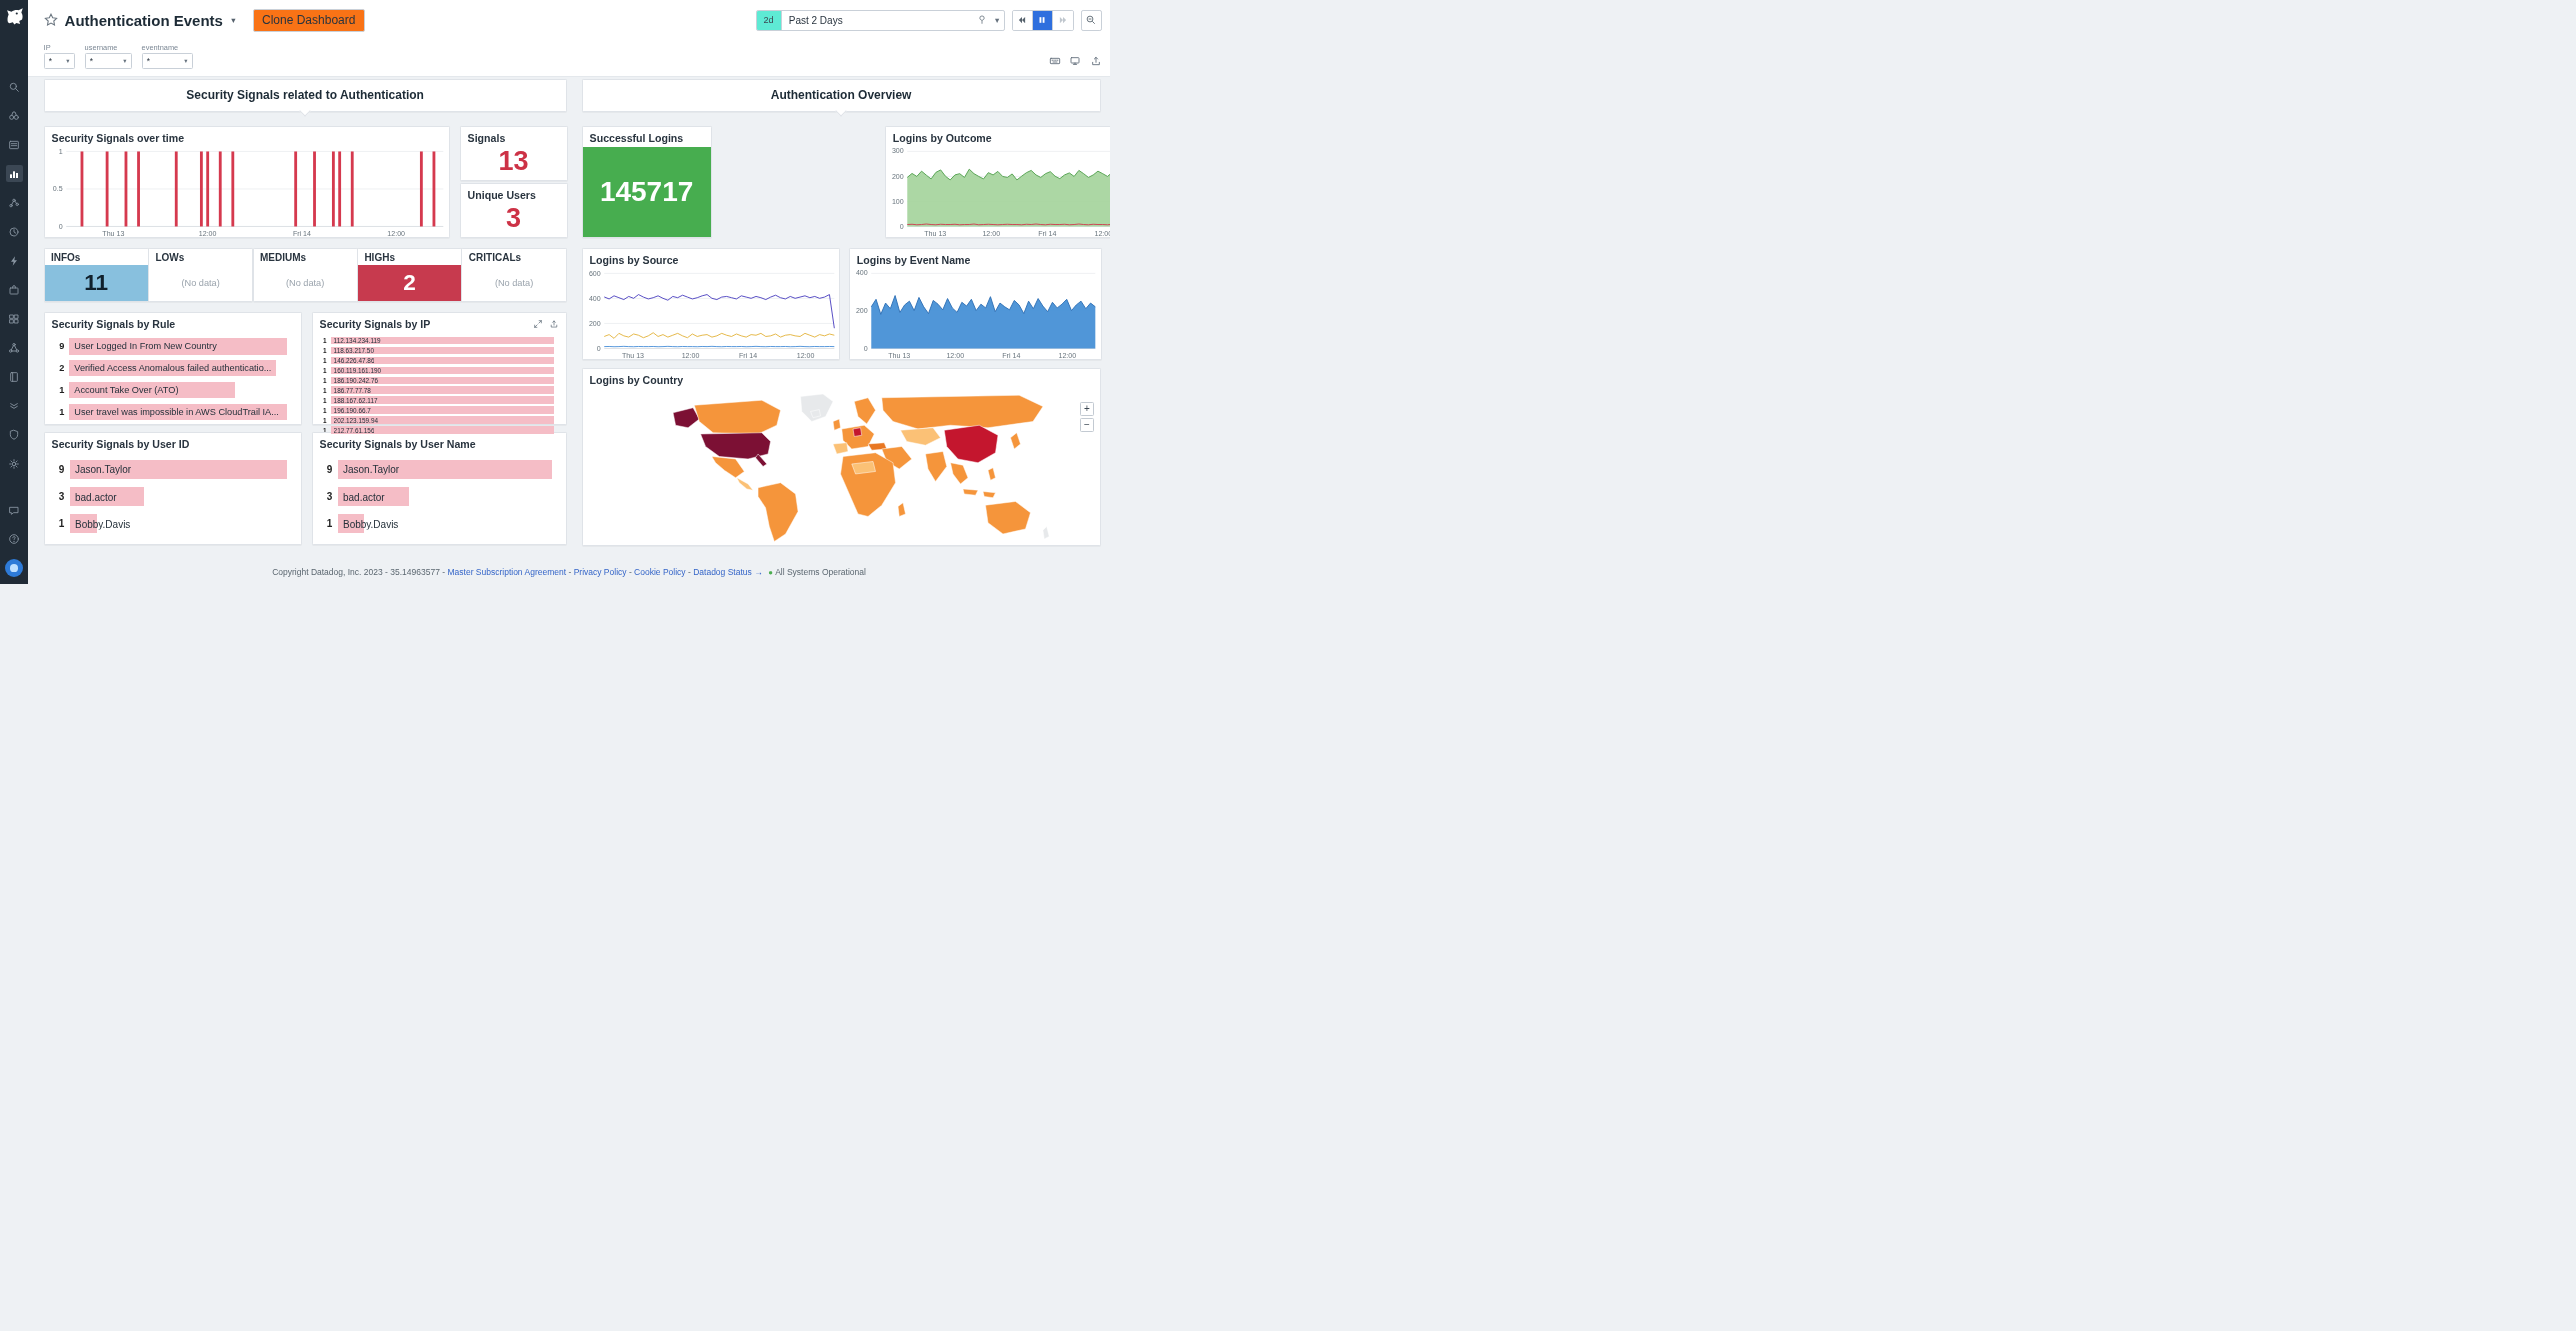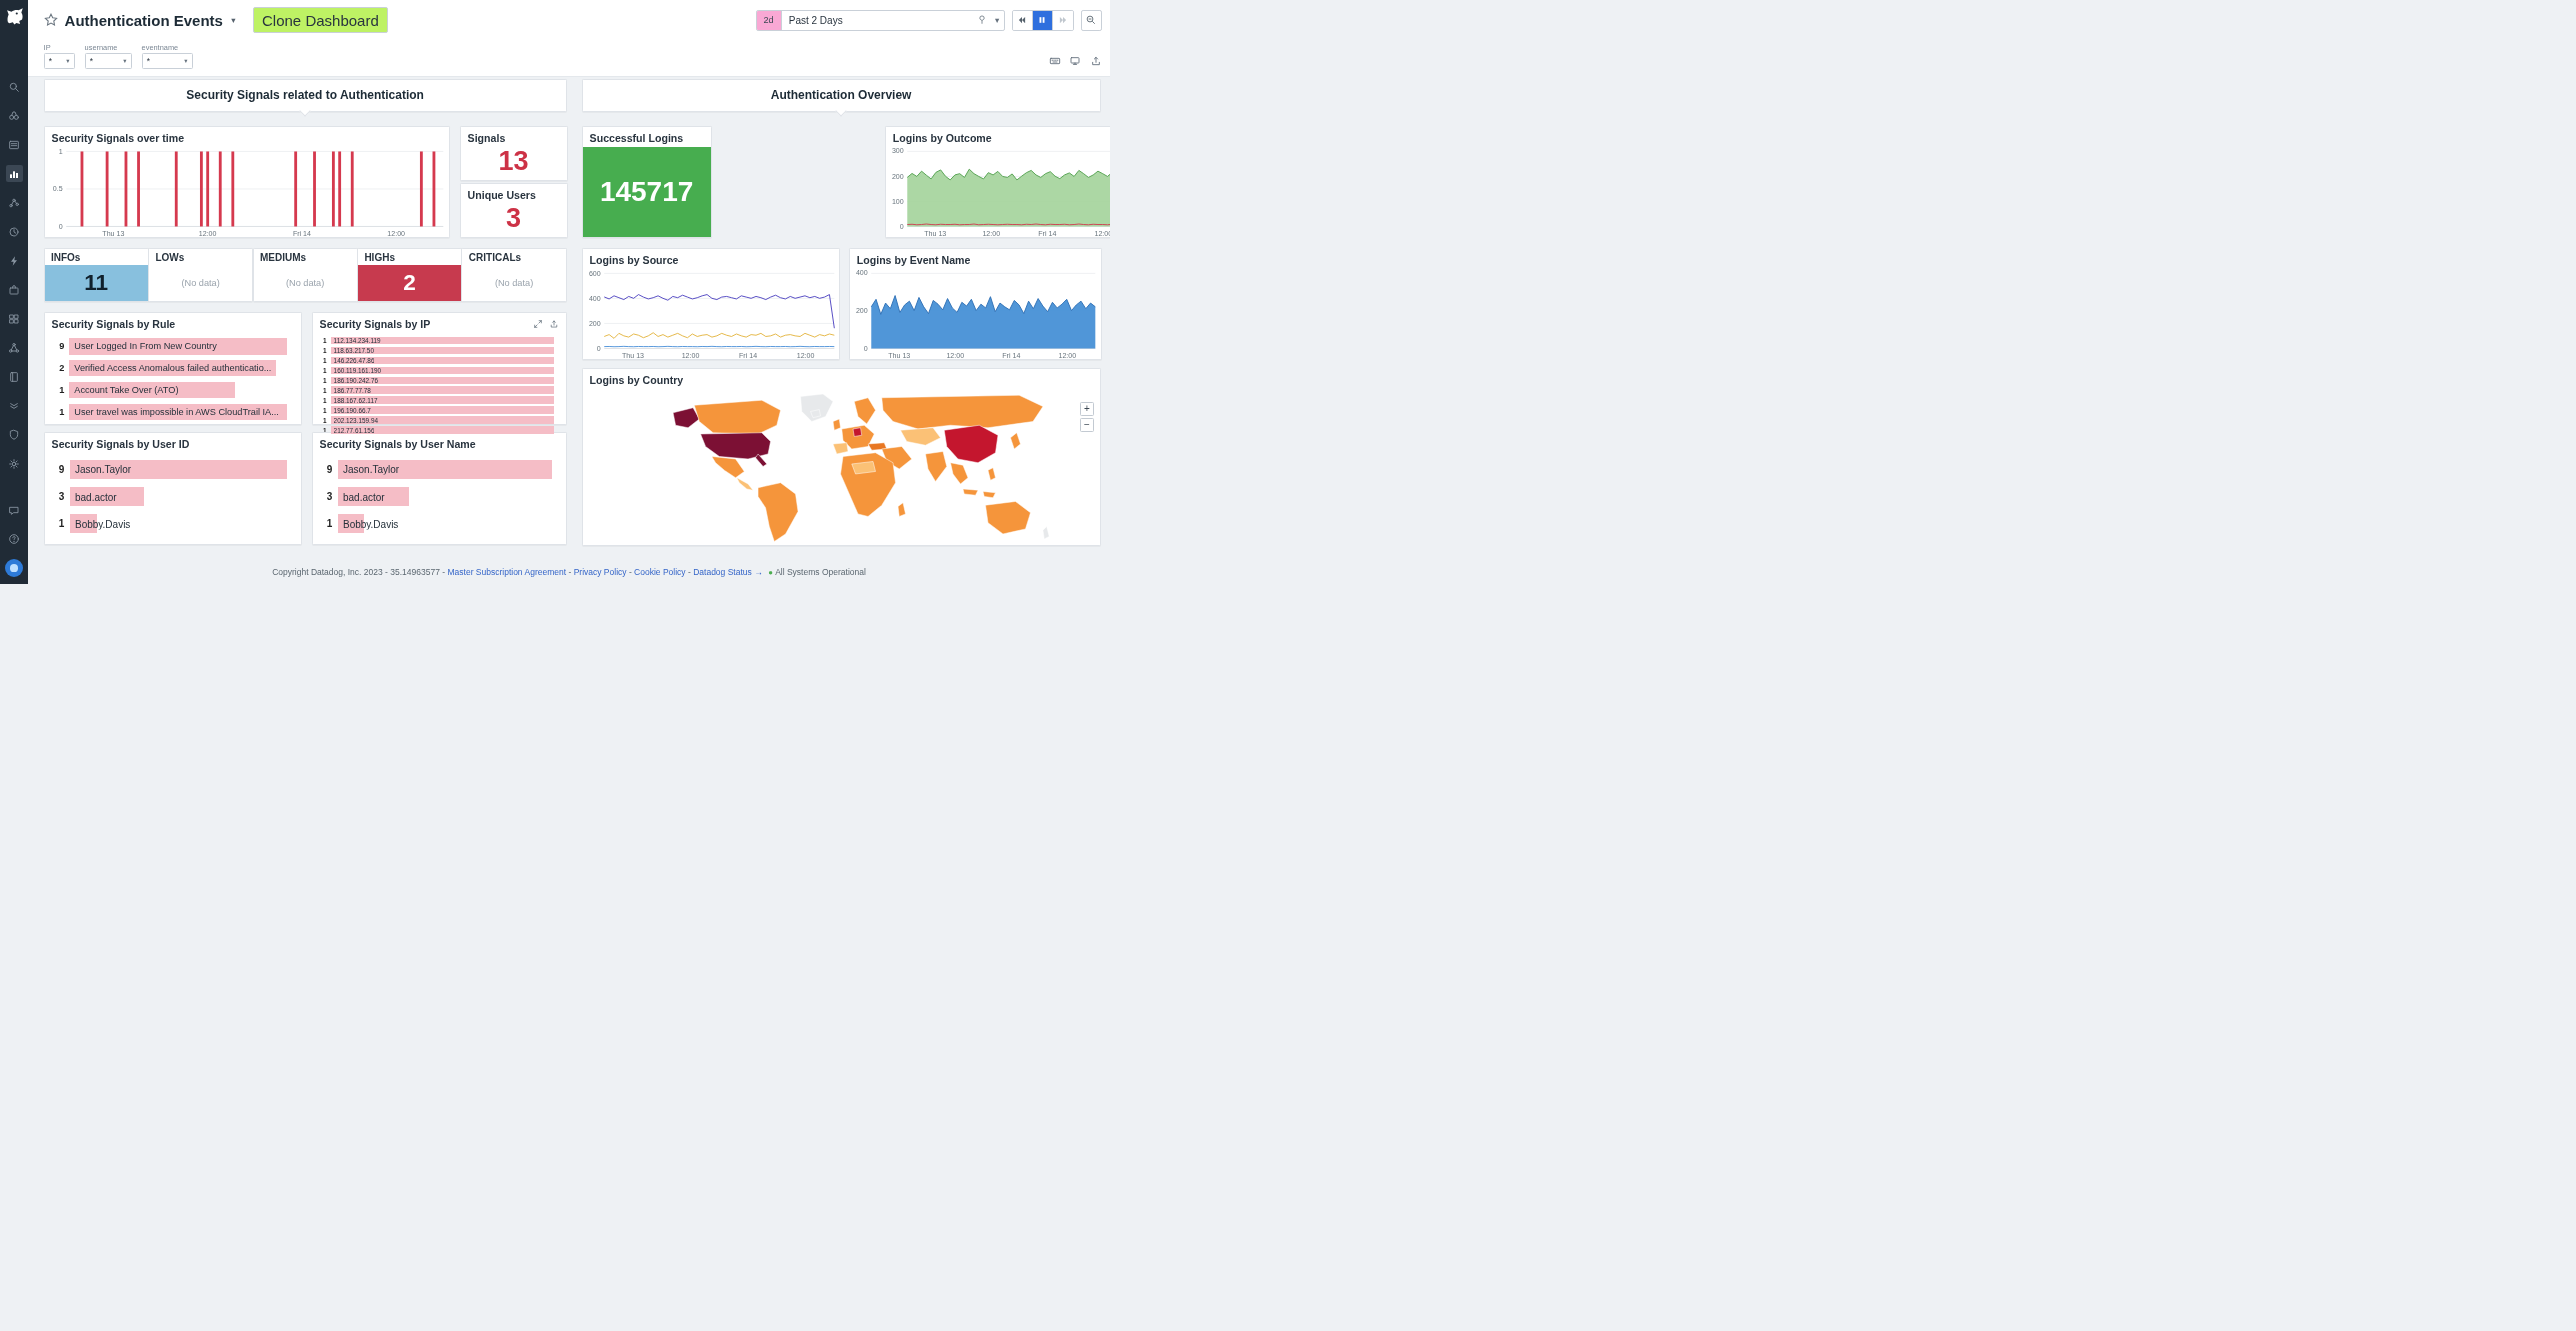--- a/index.html
+++ b/index.html
@@ -36,29 +36,29 @@
 
   .topbar {
     background: #fff; height: 40px; display: flex; align-items: center;
     padding: 0 8.5px 0 15.6px; gap: 7px;
   }
   .star-btn { width: 14px; height: 14px; cursor: pointer; flex: none; }
   .star-btn svg { width: 100%; height: 100%; stroke: #6b7680; fill: none; stroke-width: 1.4; }
   .dash-title { font-size: 15px; font-weight: 700; color: #1d2b36; white-space: nowrap; }
   .title-caret { font-size: 8.5px; color: #55616c; cursor: pointer; padding: 1.4px; }
   .clone-btn {
-    margin-left: 8.5px; border: 0.7px solid #c9d0d8; background: #bef264; border-radius: 2.1px;
-    padding: 3.5px 8.5px; font-size: 15px; color: #29343f; cursor: pointer; white-space: nowrap;
+    margin-left: 8.5px; border: 0.7px solid #c9d0d8; background: #f97316; border-radius: 2.1px;
+    padding: 3.5px 8.5px; font-size: 12px; color: #29343f; cursor: pointer; white-space: nowrap;
   }
   .topbar-right { margin-left: auto; display: flex; align-items: center; gap: 7px; }
   .timebox {
     display: flex; align-items: center; border: 0.7px solid #c9d0d8; border-radius: 2.1px;
     background: #fff; height: 21px; width: 249px; overflow: hidden;
   }
-  .time-chip { background: #f9a8d4; border-right: 0.7px solid #c9d0d8; padding: 0 7px; height: 100%;
+  .time-chip { background: #5eead4; border-right: 0.7px solid #c9d0d8; padding: 0 7px; height: 100%;
     display: flex; align-items: center; font-size: 9.2px; color: #3c4853; cursor: pointer; }
   .time-label { padding: 0 7px; font-size: 10px; color: #29343f; flex: 1; cursor: pointer; }
   .time-pin, .time-caret { padding: 0 4.2px; color: #66727e; cursor: pointer; display: flex; align-items: center; }
   .time-pin svg { width: 10px; height: 10px; stroke: #66727e; fill: none; stroke-width: 1.3; }
   .playback { display: flex; border: 0.7px solid #c9d0d8; border-radius: 2.1px; overflow: hidden; height: 21px; }
   .pb-btn { width: 20px; display: flex; align-items: center; justify-content: center; background: #fff; cursor: pointer; border-right: 0.7px solid #c9d0d8; }
   .pb-btn:last-child { border-right: none; }
   .pb-btn svg { width: 10px; height: 10px; }
   .pb-btn.pause { background: #2e6fde; }
   .zoombox { width: 21px; height: 21px; border: 0.7px solid #c9d0d8; border-radius: 2.1px; background: #fff;

